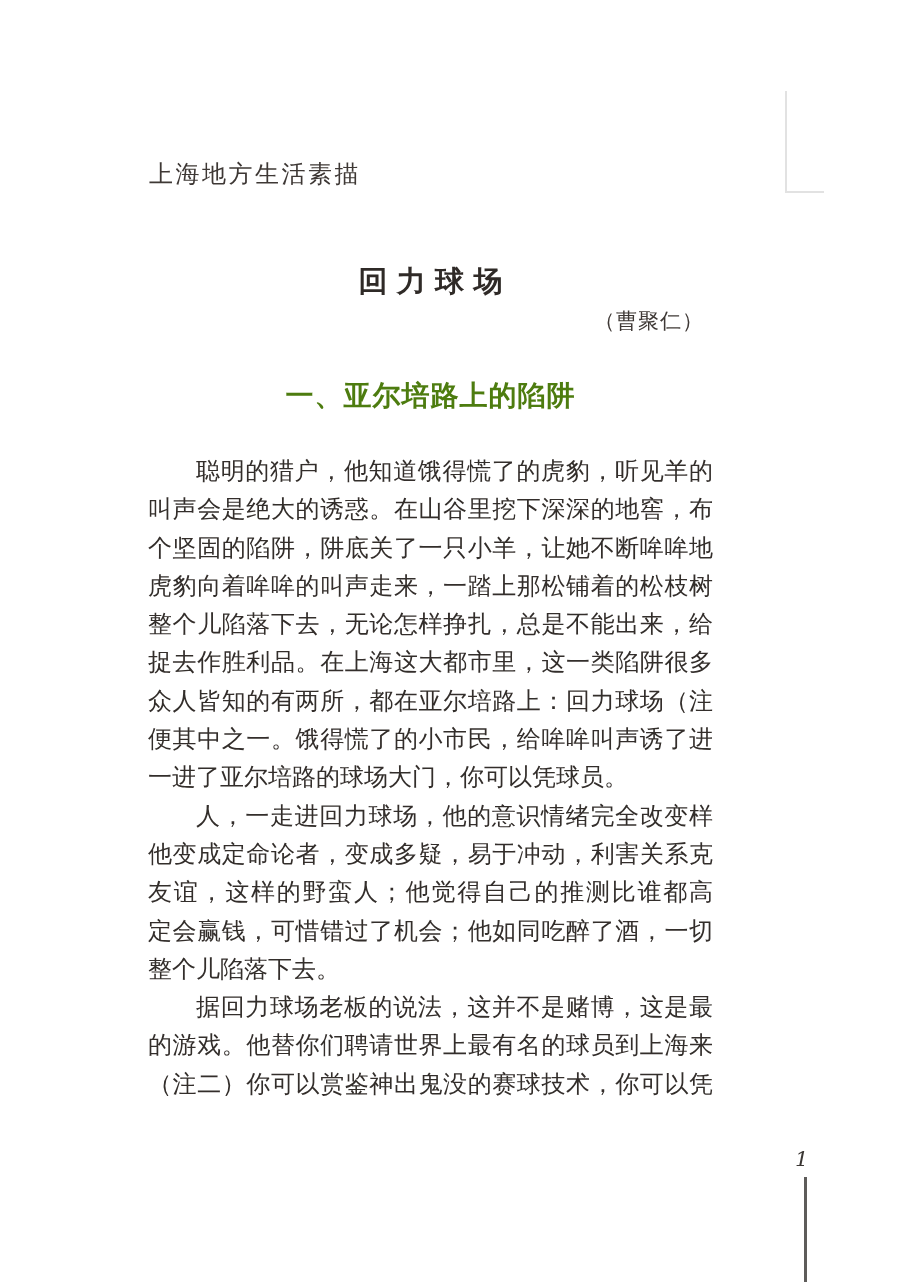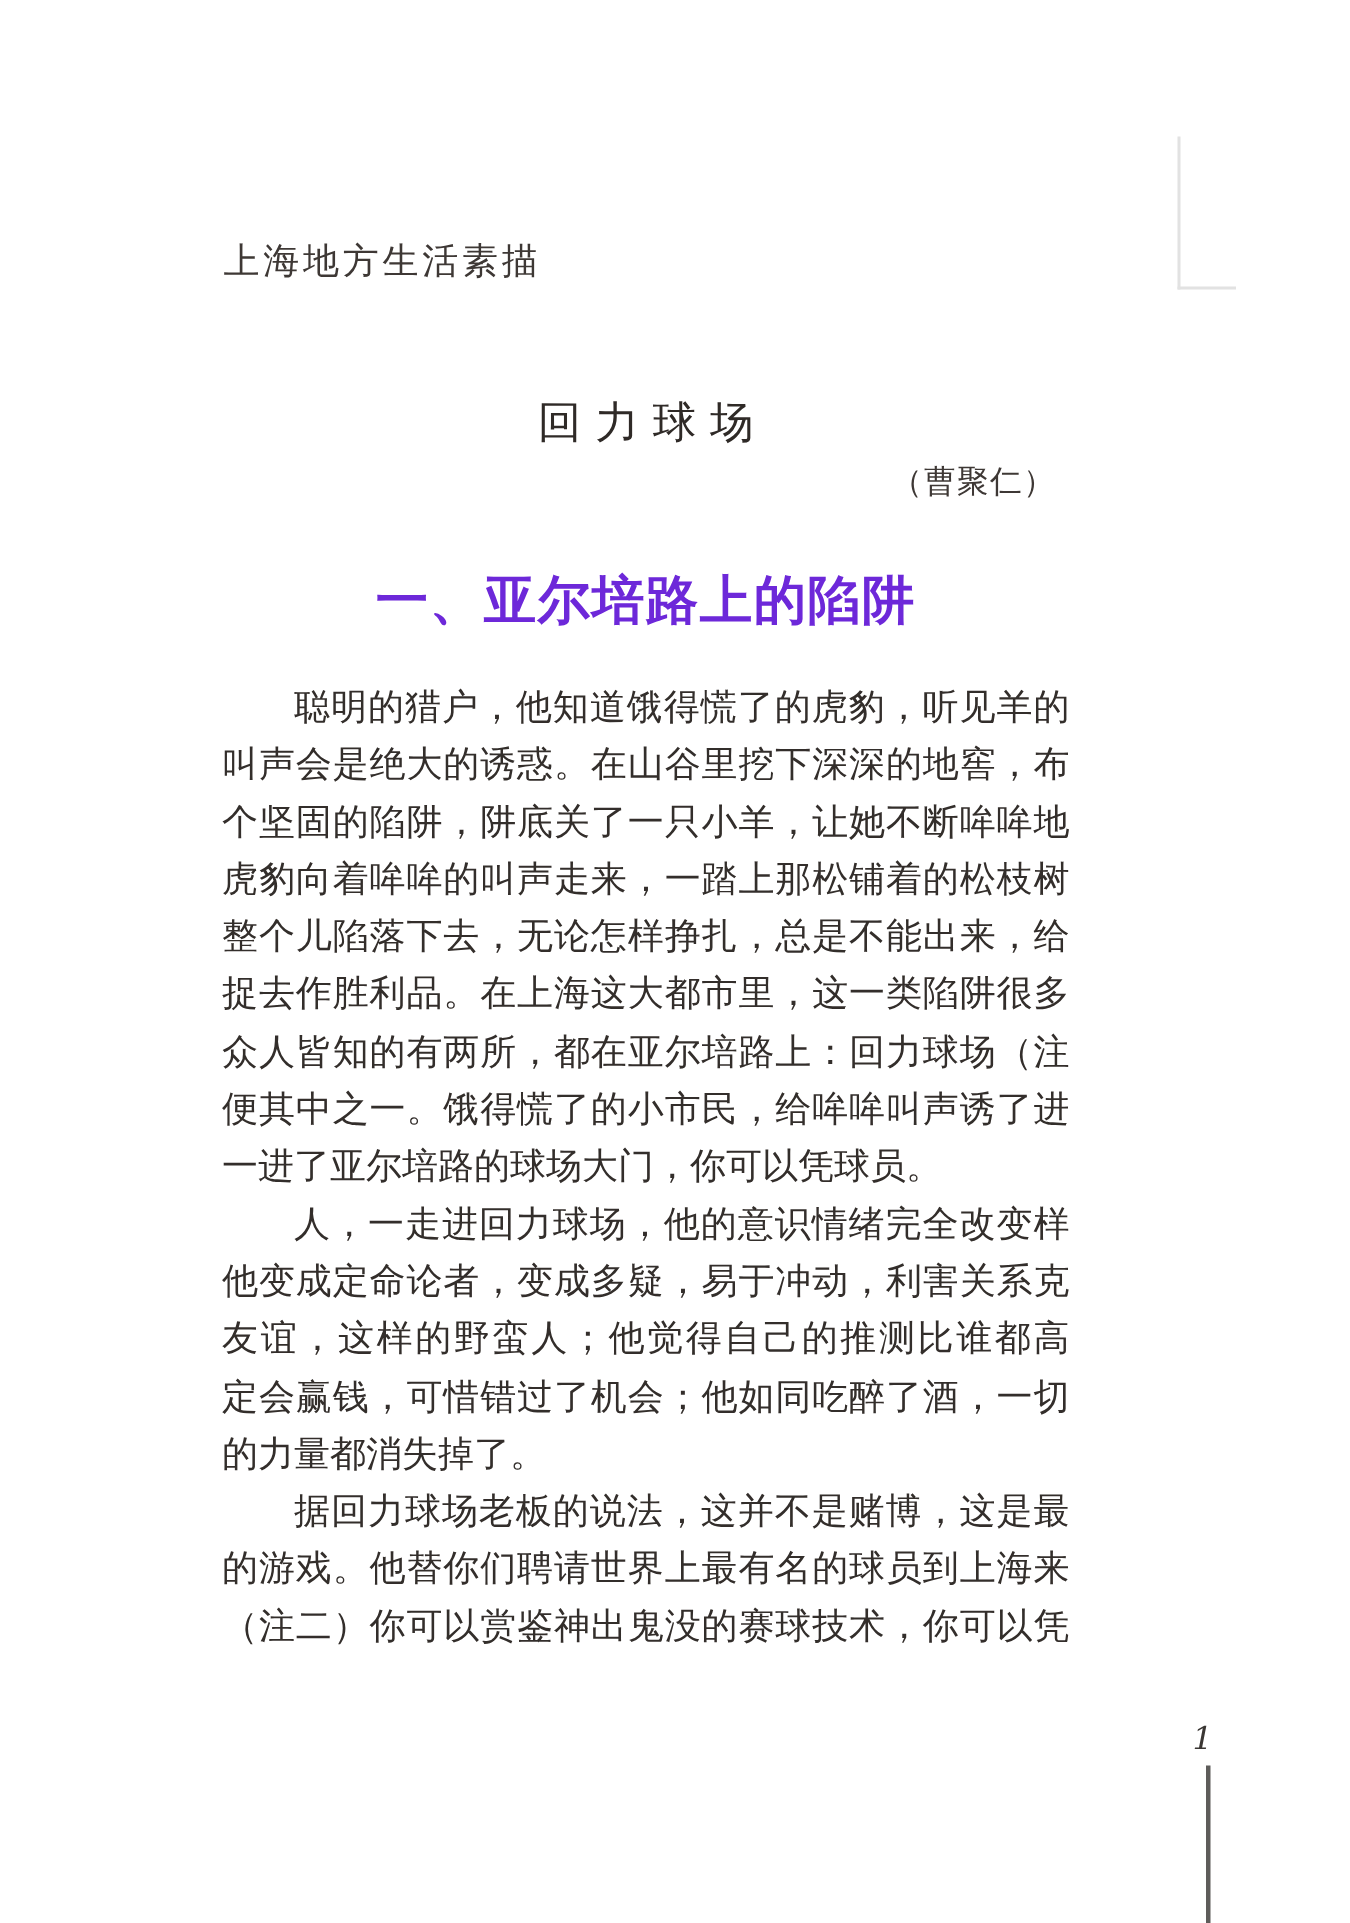--- a/index.html
+++ b/index.html
@@ -30,21 +30,21 @@
     letter-spacing: 2.5px;
     color: #3e3835;
   }
   .book-title {
     position: absolute;
     left: 148px;
     top: 262px;
     width: 565px;
     text-align: center;
     font-size: 29px;
-    font-weight: 400;
+    font-weight: 700;
     letter-spacing: 0.32em;
     text-indent: 0.32em; 
     color: #2f2a27;
   }
   .author {
     position: absolute;
     top: 307px;
     left: 148px;
     width: 556px;
     text-align: right;
@@ -52,24 +52,24 @@
     letter-spacing: 1px;
     color: #3e3835;
   }
   .section-heading {
     position: absolute;
     left: 148px;
     top: 377px;
     width: 565px;
     text-align: center;
     font-family: "DejaVu Sans", "Liberation Sans", sans-serif;
-    font-size: 35px;
+    font-size: 28px;
     font-weight: 600;
     letter-spacing: 1px;
-    color: #6d28d9;
+    color: #4d7c0f;
   }
   .body-text {
     position: absolute;
     left: 148px;
     top: 452px;
     width: 565px;
     font-size: 24px;
   }
   .bline {
     height: 38.3px;
@@ -123,21 +123,21 @@
       <div class="bline">虎豹向着哞哞的叫声走来，一踏上那松铺着的松枝树叶，</div>
       <div class="bline">整个儿陷落下去，无论怎样挣扎，总是不能出来，给猎户</div>
       <div class="bline">捉去作胜利品。在上海这大都市里，这一类陷阱很多很多；</div>
       <div class="bline">众人皆知的有两所，都在亚尔培路上：回力球场（注一）</div>
       <div class="bline">便其中之一。饿得慌了的小市民，给哞哞叫声诱了进去；</div>
       <div class="bline end">一进了亚尔培路的球场大门，你可以凭球员。</div>
       <div class="bline indent">人，一走进回力球场，他的意识情绪完全改变样儿了。</div>
       <div class="bline">他变成定命论者，变成多疑，易于冲动，利害关系克服了</div>
       <div class="bline">友谊，这样的野蛮人；他觉得自己的推测比谁都高明，准</div>
       <div class="bline">定会赢钱，可惜错过了机会；他如同吃醉了酒，一切节制</div>
-      <div class="bline end">的力量都消失掉了。</div>
+      <div class="bline end">整个儿陷落下去。</div>
       <div class="bline indent">据回力球场老板的说法，这并不是赌博，这是最高尚</div>
       <div class="bline">的游戏。他替你们聘请世界上最有名的球员到上海来比赛，</div>
       <div class="bline">（注二）你可以赏鉴神出鬼没的赛球技术，你可以凭球员</div>
     </div>
 
   <div class="page-number">1</div>
 
   <div class="footer-rule"></div>
 
 </div>

